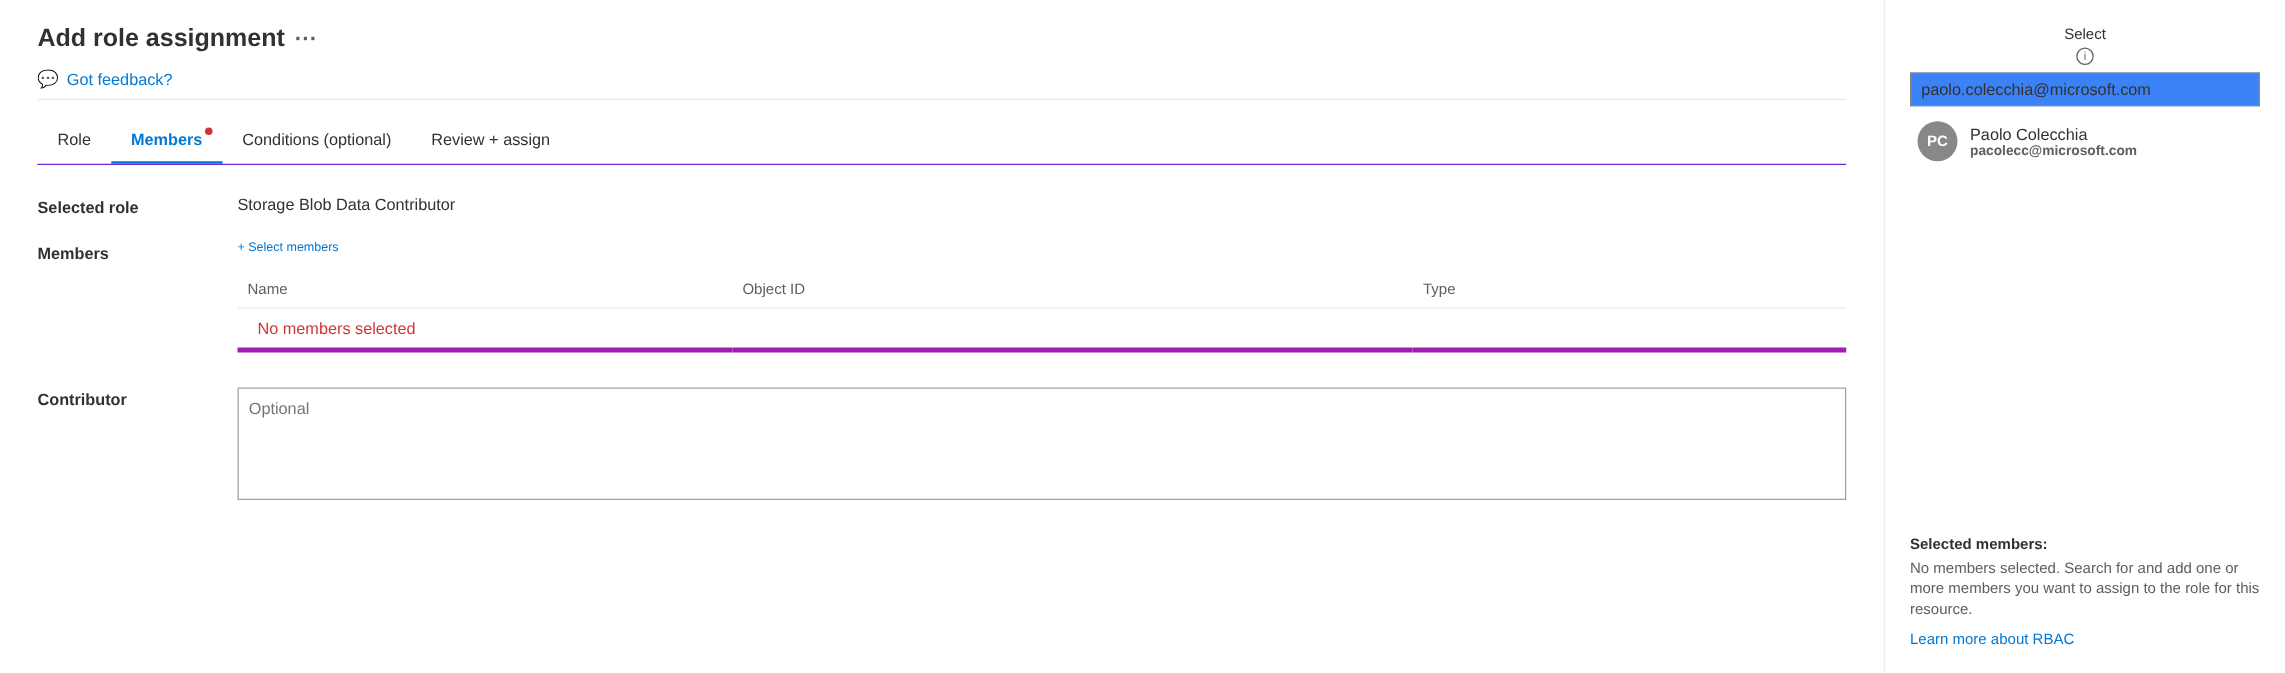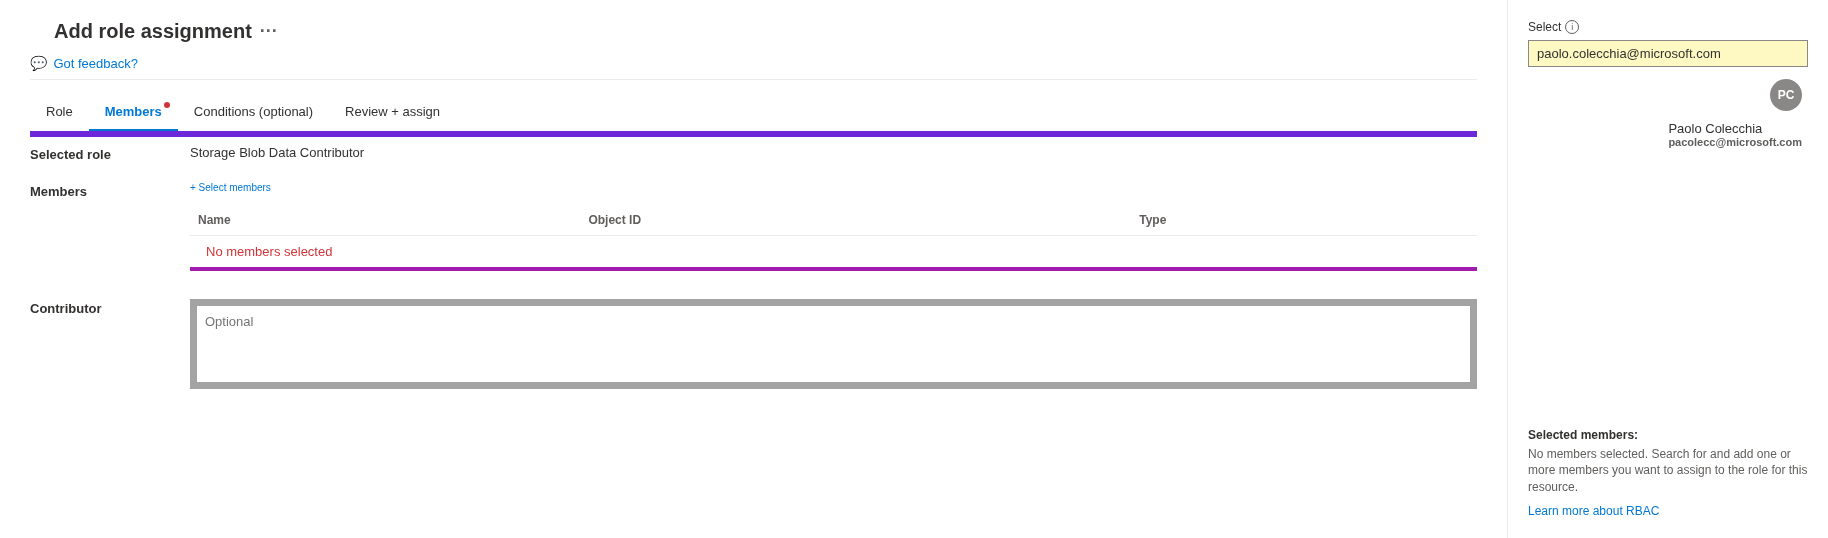--- a/index.html
+++ b/index.html
@@ -1,56 +1,56 @@
 <!DOCTYPE html>
 <html><head>
   <meta charset="utf-8">
   <style>
     * { box-sizing: border-box; margin: 0; padding: 0; }
     body { font-family: 'Segoe UI', Arial, sans-serif; font-size: 13px; color: #323130; background: #fff; display: flex; height: 538px; overflow: hidden; }
 
     .main-panel { flex: 1; padding: 20px 30px; border-right: 1px solid #edebe9; overflow-y: auto; }
     .right-panel { width: 320px; padding: 20px; display: flex; flex-direction: column; font-size: 12px; }
 
-    .page-title { font-size: 20px; font-weight: 600; color: #323130; margin-bottom: 4px; display: flex; align-items: center; gap: 8px; margin-left: 24px; }
+    .page-title { font-size: 20px; font-weight: 600; color: #323130; margin-bottom: 4px; display: flex; align-items: center; gap: 8px; }
     .page-title-dots { font-size: 18px; color: #605e5c; cursor: pointer; }
 
     .feedback-bar { display: flex; align-items: center; gap: 6px; padding: 8px 0; border-bottom: 1px solid #edebe9; margin-bottom: 16px; color: #0078d4; font-size: 13px; cursor: pointer; }
 
-    .tabs { display: flex; gap: 0; margin-bottom: 8px; border-bottom: 6px solid #6d28d9; }
+    .tabs { display: flex; gap: 0; margin-bottom: 24px; border-bottom: 1px solid #6d28d9; }
     .tab { padding: 8px 16px 10px; font-size: 13px; cursor: pointer; color: #323130; border-bottom: 2px solid transparent; position: relative; }
     .tab.active { color: #0078d4; font-weight: 600; border-bottom: 2px solid #0078d4; }
     .tab .dot { position: absolute; top: 6px; right: 8px; width: 6px; height: 6px; background: #d13438; border-radius: 50%; }
 
     .form-row { display: flex; margin-bottom: 20px; }
     .form-label { width: 160px; font-weight: 600; font-size: 13px; padding-top: 2px; flex-shrink: 0; }
     .form-value { flex: 1; }
 
     .radio-group { display: flex; flex-direction: column; gap: 8px; }
     .radio-item { display: flex; align-items: center; gap: 8px; cursor: pointer; font-size: 13px; }
     .radio-circle { width: 16px; height: 16px; border-radius: 50%; border: 1.5px solid #0078d4; display: flex; align-items: center; justify-content: center; flex-shrink: 0; }
     .radio-circle.checked::after { content: ''; width: 8px; height: 8px; background: #0078d4; border-radius: 50%; }
     .radio-circle.unchecked { border-color: #605e5c; }
 
     .add-members-btn { display: flex; align-items: center; gap: 4px; color: #0078d4; cursor: pointer; font-size: 10px; margin-bottom: 16px; }
 
     .members-table { width: 100%; border-collapse: collapse; margin-bottom: 8px; }
-    .members-table th { text-align: left; font-weight: 700; color: #605e5c; font-size: 12px; padding: 4px 8px 8px; border-bottom: 1px solid #edebe9; margin-left: 46px; }
+    .members-table th { text-align: left; font-weight: 400; color: #605e5c; font-size: 12px; padding: 4px 8px 8px; border-bottom: 1px solid #edebe9; margin-left: 46px; }
     .members-table td { padding: 8px; font-size: 13px; border-bottom: 4px solid #a21caf; }
     .no-members { color: #d13438; font-size: 13px; padding: 8px; }
 
-    .description-textarea { width: 100%; height: 90px; border: 7px solid #a3a3a3; padding: 8px; font-size: 13px; font-family: inherit; resize: none; outline: none; color: #605e5c; }
+    .description-textarea { width: 100%; height: 90px; border: 1px solid #a3a3a3; padding: 8px; font-size: 13px; font-family: inherit; resize: none; outline: none; color: #605e5c; }
 
     
-    .select-label { font-size: 12px; color: #323130; margin-bottom: 6px; display: flex; gap: 4px; }
+    .select-label { font-size: 12px; color: #323130; margin-bottom: 6px; display: flex; align-items: center; gap: 4px; flex-direction: column; }
     .info-icon { width: 14px; height: 14px; border-radius: 50%; border: 1.5px solid #605e5c; display: inline-flex; align-items: center; justify-content: center; font-size: 9px; color: #605e5c; cursor: pointer; }
 
-    .search-input { width: 100%; border: 1px solid #8a8886; padding: 5px 8px; font-size: 13px; outline: none; background: #fef9c3; color: #323130; }
+    .search-input { width: 100%; border: 1px solid #8a8886; padding: 5px 8px; font-size: 13px; outline: none; background: #3b82f6; color: #323130; }
 
-    .user-result { display: flex; align-items: flex-end; gap: 10px; padding: 8px 6px; cursor: pointer; margin-top: 4px; flex-direction: column; }
+    .user-result { display: flex; align-items: center; gap: 10px; padding: 8px 6px; cursor: pointer; margin-top: 4px; }
     .avatar { width: 32px; height: 32px; border-radius: 50%; background: #8a8886; display: flex; align-items: center; justify-content: center; overflow: hidden; flex-shrink: 0; }
     .avatar-initials { color: #fff; font-size: 12px; font-weight: 600; }
     .user-info { display: flex; flex-direction: column; }
     .user-name { font-size: 13px; color: #323130; font-weight: 500; }
     .user-email { font-size: 11px; color: #605e5c; font-weight: bold; }
 
     .selected-members-section { margin-top: auto; }
     .selected-members-title { font-size: 12px; color: #323130; font-weight: 600; margin-bottom: 4px; }
     .selected-members-desc { font-size: 12px; color: #605e5c; line-height: 1.4; margin-bottom: 8px; }
     .learn-more { color: #0078d4; font-size: 12px; cursor: pointer; text-decoration: none; }

